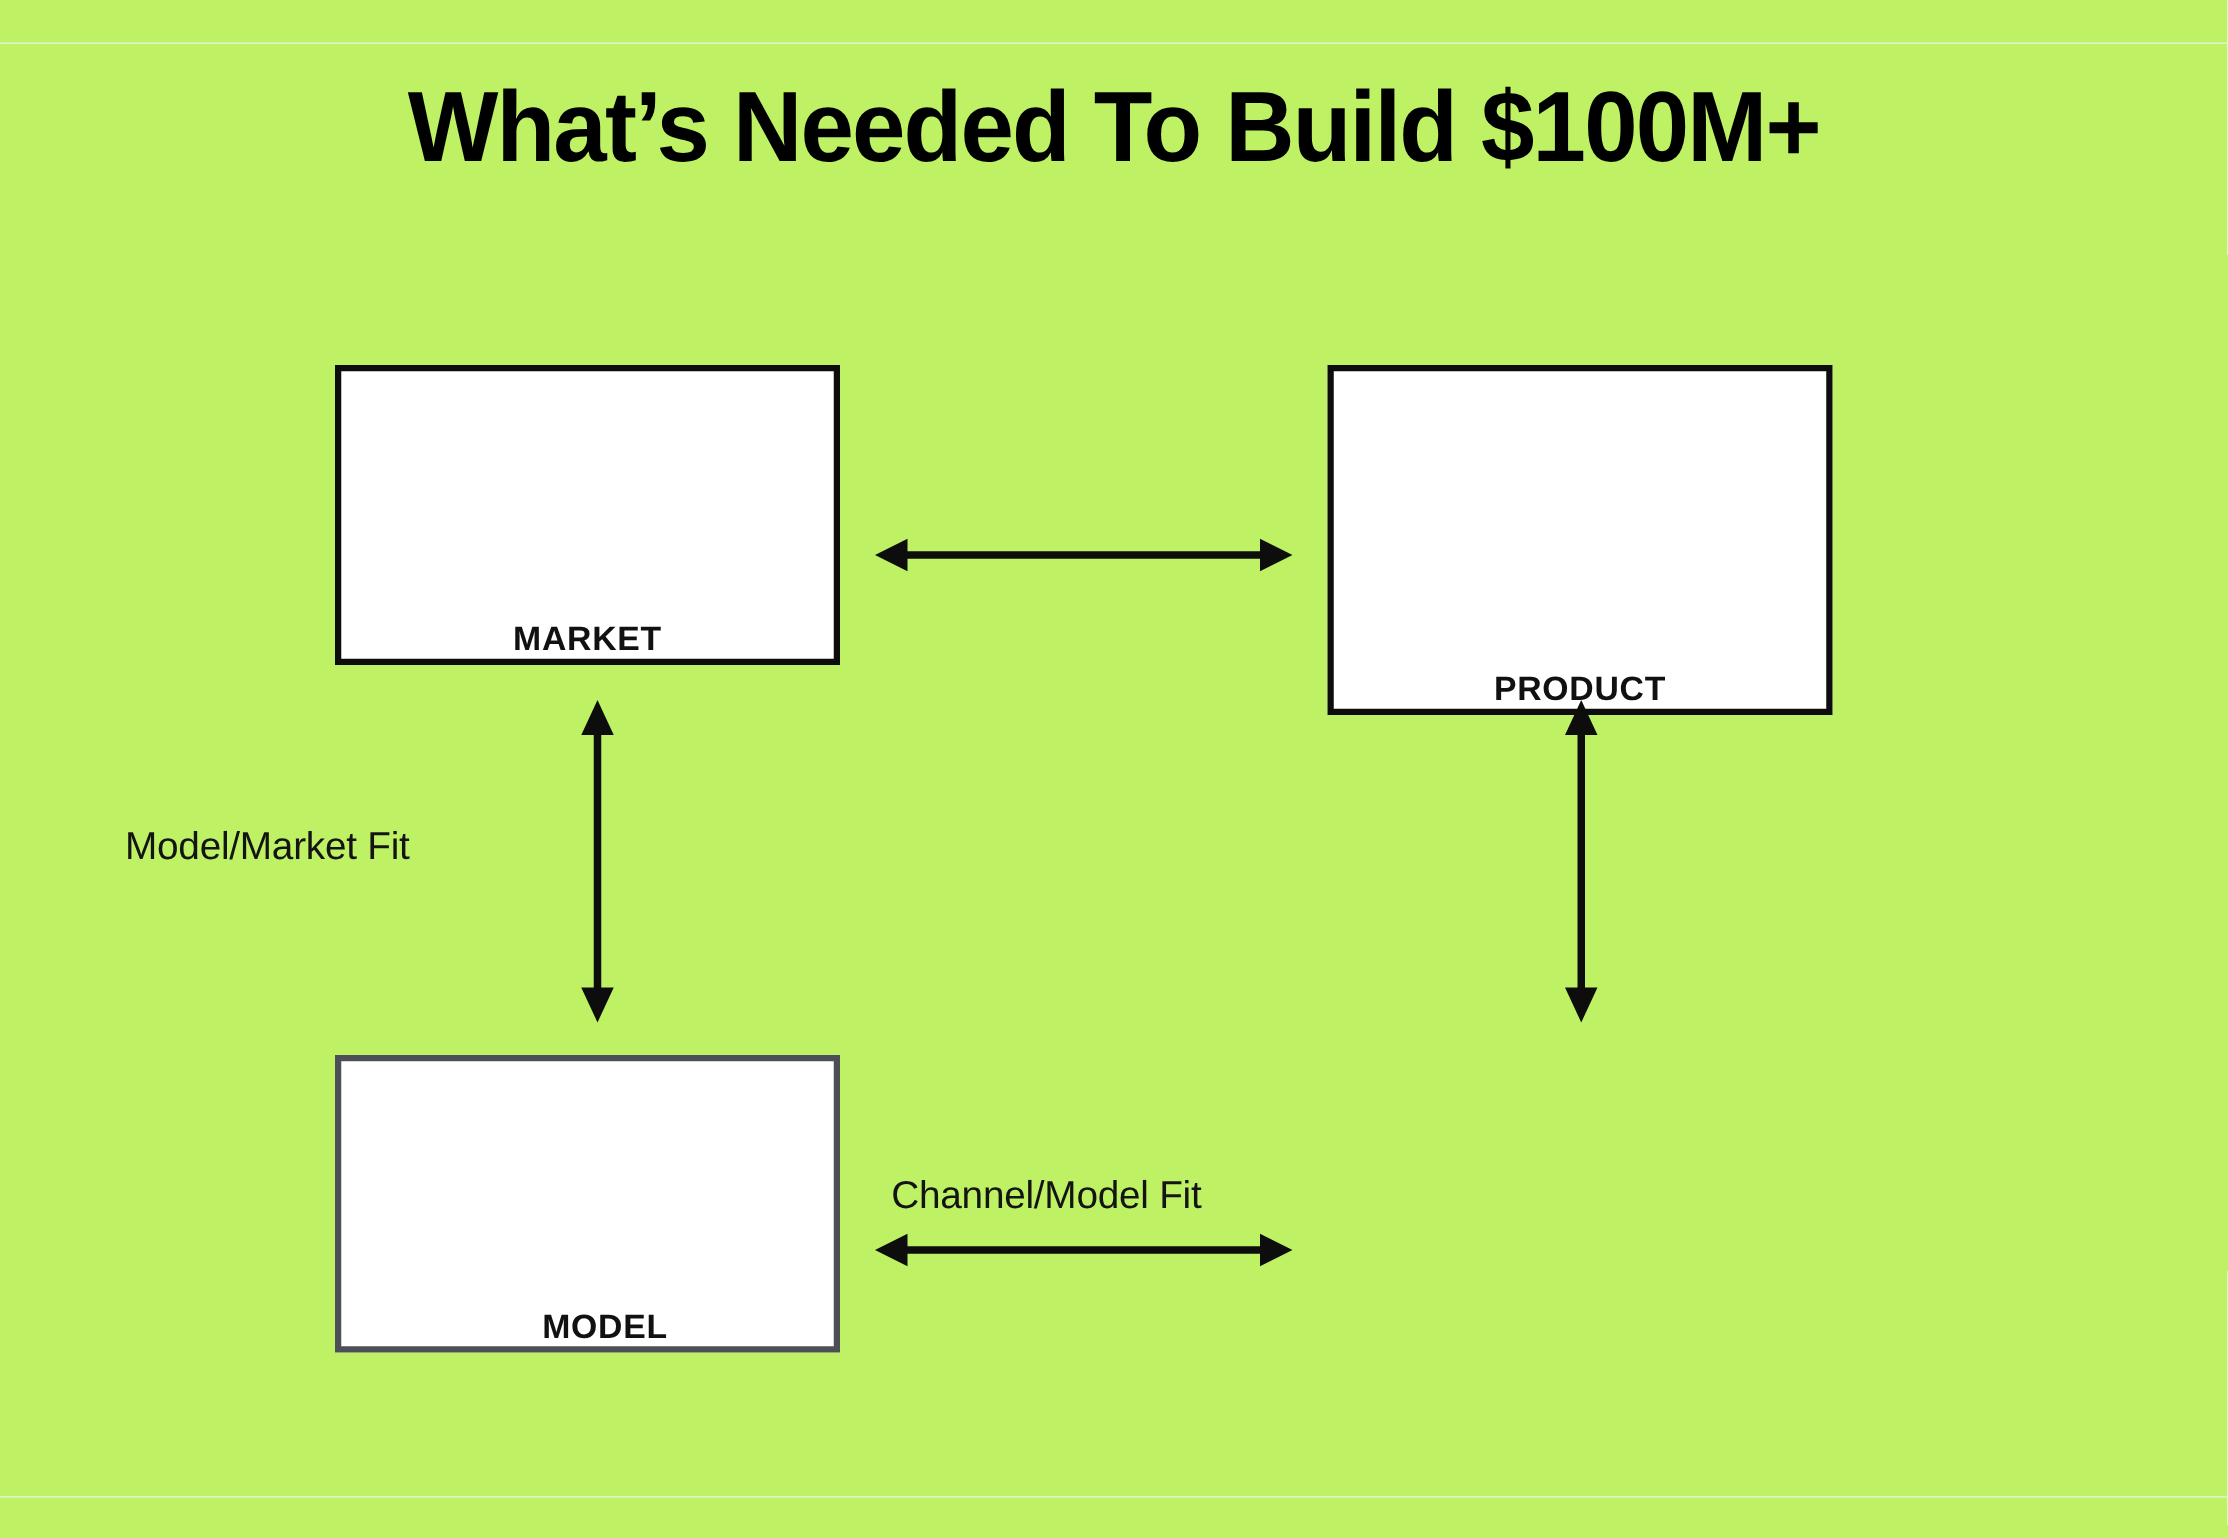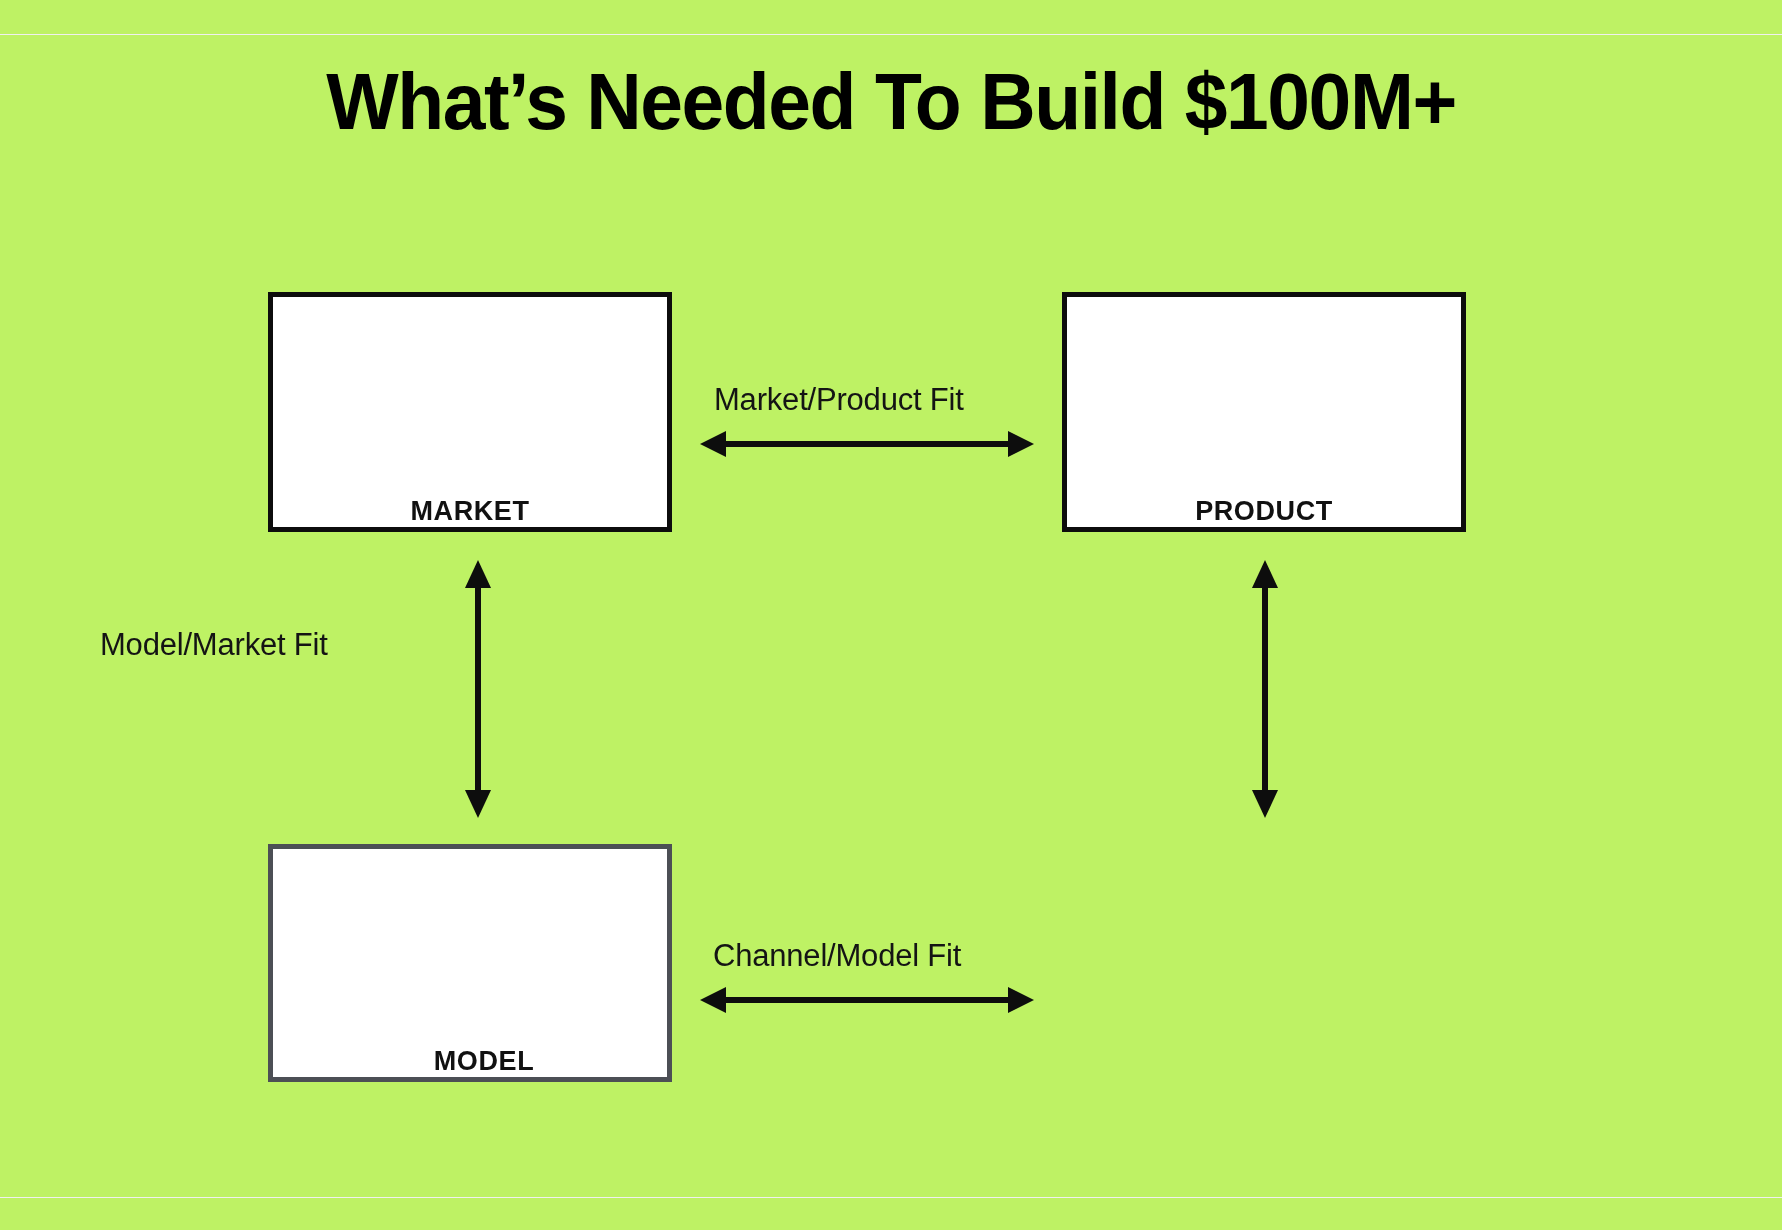--- a/index.html
+++ b/index.html
@@ -80,21 +80,21 @@
                 rgba(0,0,0,0.18) 45%,
                 rgba(0,0,0,0.00) 78%);
     pointer-events: none;
     z-index: -1;
   }
 
   .node-black { border: 5px solid #0d0d0d; }
   .node-gray  { border: 5px solid #4c4f55; }
 
   #node-market  { left: 268px;  top: 292px;  width: 404px; height: 240px; }
-  #node-product { left: 1062px; top: 292px;  width: 404px; height: 240px; }
+  #node-product { left: 1062px; top: 292px;  width: 404px; height: 280px; }
   #node-model   { left: 268px;  top: 844px;  width: 404px; height: 238px; }
   #node-channel { left: 1062px; top: 844px;  width: 404px; height: 238px; }
 
   
   .arrow-h {
     position: absolute;
     height: 34px;
   }
   .arrow-v {
     position: absolute;
@@ -112,21 +112,21 @@
     position: absolute;
     font-size: 31px;
     font-weight: 400;
     color: #141414;
     font-family: "Liberation Sans", sans-serif;
     white-space: nowrap;
     letter-spacing: -0.2px;
   }
   #label-market-product { left: 714px;  top: 382px; }
   #label-channel-model  { left: 713px;  top: 938px; }
-  #label-model-market   { left: 100px;  top: 627px; }
+  #label-model-market   { left: 100px;  top: 659px; }
   #label-product-channel{ left: 1356px; top: 659px; }
 
   
   #footer {
     position: absolute;
     left: 0;
     top: 1118px;
     width: 1782px;
     text-align: center;
     font-size: 23px;
@@ -189,18 +189,17 @@
   </div>
 
   <div class="arrow-v" id="arrow-product-channel">
     <svg width="34" height="258" viewBox="0 0 34 258">
       <line x1="17" y1="22" x2="17" y2="236" stroke="#0d0d0d" stroke-width="6"></line>
       <polygon points="17,0 4,28 30,28" fill="#0d0d0d"></polygon>
       <polygon points="17,258 4,230 30,230" fill="#0d0d0d"></polygon>
     </svg>
   </div>
 
-  <div class="edge-label" id="label-market-product">Market/Product Fit</div>
   <div class="edge-label" id="label-channel-model">Channel/Model Fit</div>
   <div class="edge-label" id="label-model-market">Model/Market Fit</div>
 
 
 </div>
 
 </body></html>

